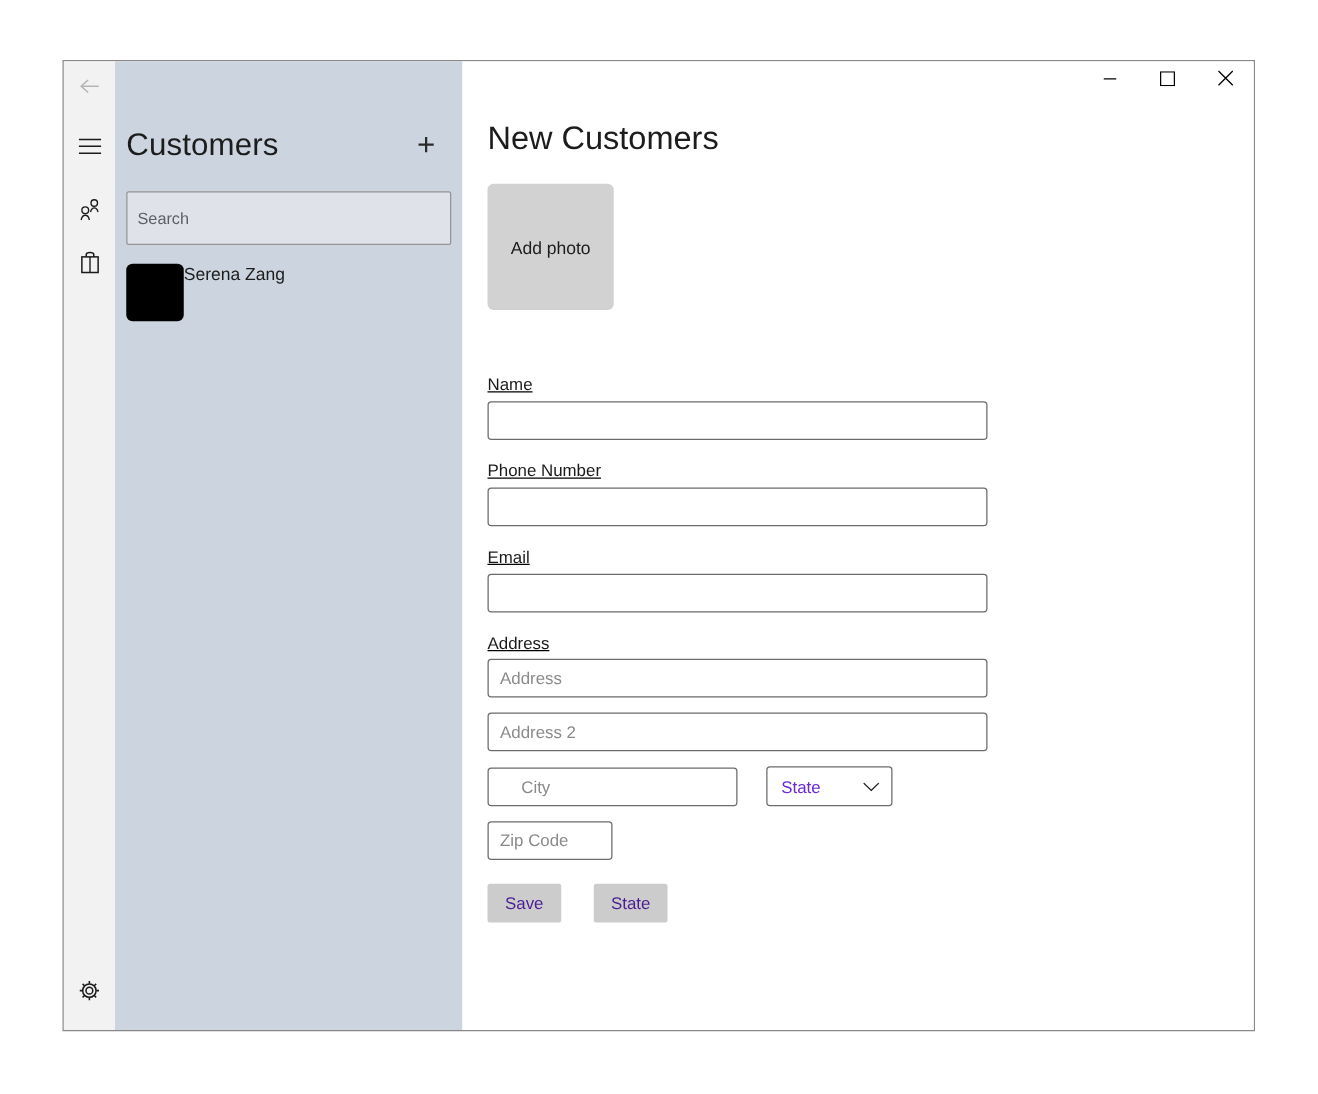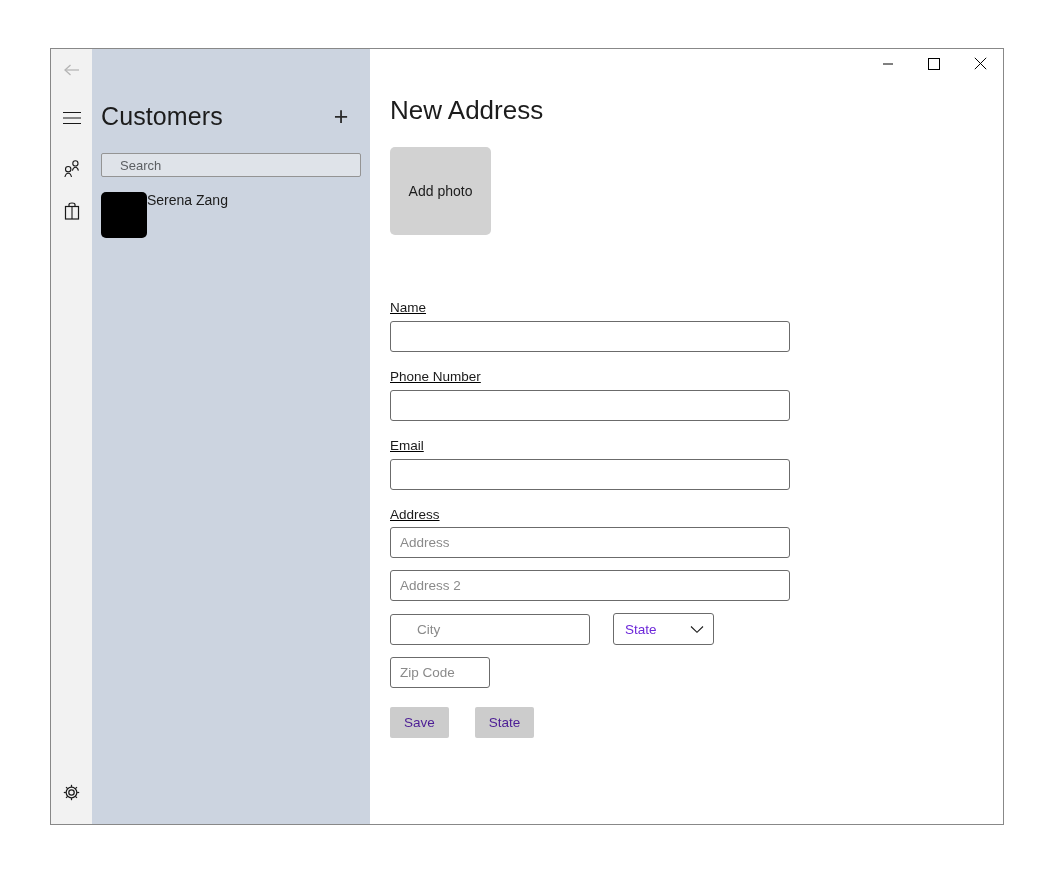--- a/index.html
+++ b/index.html
@@ -81,26 +81,26 @@
     line-height: 1;
     width: 26px;
     height: 26px;
     display: flex;
     align-items: center;
     justify-content: center;
   }
   #search-wrap { padding: 0 9px; margin-top: 20px; }
   #search-input {
     width: 100%;
-    height: 24px;
+    height: 43px;
     box-sizing: border-box;
     background: #dfe3e9;
     border: 1px solid #949494;
     border-radius: 2px;
-    padding: 0 18px;
+    padding: 0 8px;
     font-family: "Liberation Sans", sans-serif;
     font-size: 13px;
     color: #1c1c1c;
     outline: none;
   }
   #search-input::placeholder { color: #5c5f63; opacity: 1; }
 
   #customer-list { margin-top: 15px; padding: 0 9px; }
   .customer-row {
     display: flex;
@@ -152,21 +152,21 @@
     font-weight: 300;
     color: #1c1c1c;
     line-height: 1;
   }
 
   #photo-button {
     position: absolute;
     left: 20px;
     top: 98px;
     width: 101px;
-    height: 88px;
+    height: 101px;
     background: #d2d2d2;
     border-radius: 5px;
     display: flex;
     align-items: center;
     justify-content: center;
     font-size: 14px;
     color: #1c1c1c;
   }
 
   #form {
@@ -341,21 +341,21 @@
       </div>
       <div class="caption-btn">
         <span>
           <svg width="13" height="13" viewBox="0 0 13 13" aria-hidden="true">
             <path d="M0.8 0.8 L12.2 12.2 M12.2 0.8 L0.8 12.2" stroke="#000000" stroke-width="1"></path>
           </svg>
         </span>
       </div>
     </div>
 
-    <div id="detail-title">New Address</div>
+    <div id="detail-title">New Customers</div>
 
     <div id="photo-button">
       <span>Add photo</span>
     </div>
 
     <div id="form">
 
       <div class="field-group">
         <div class="field-label">Name</div>
         <input class="text-input" type="text" placeholder="" style="">

